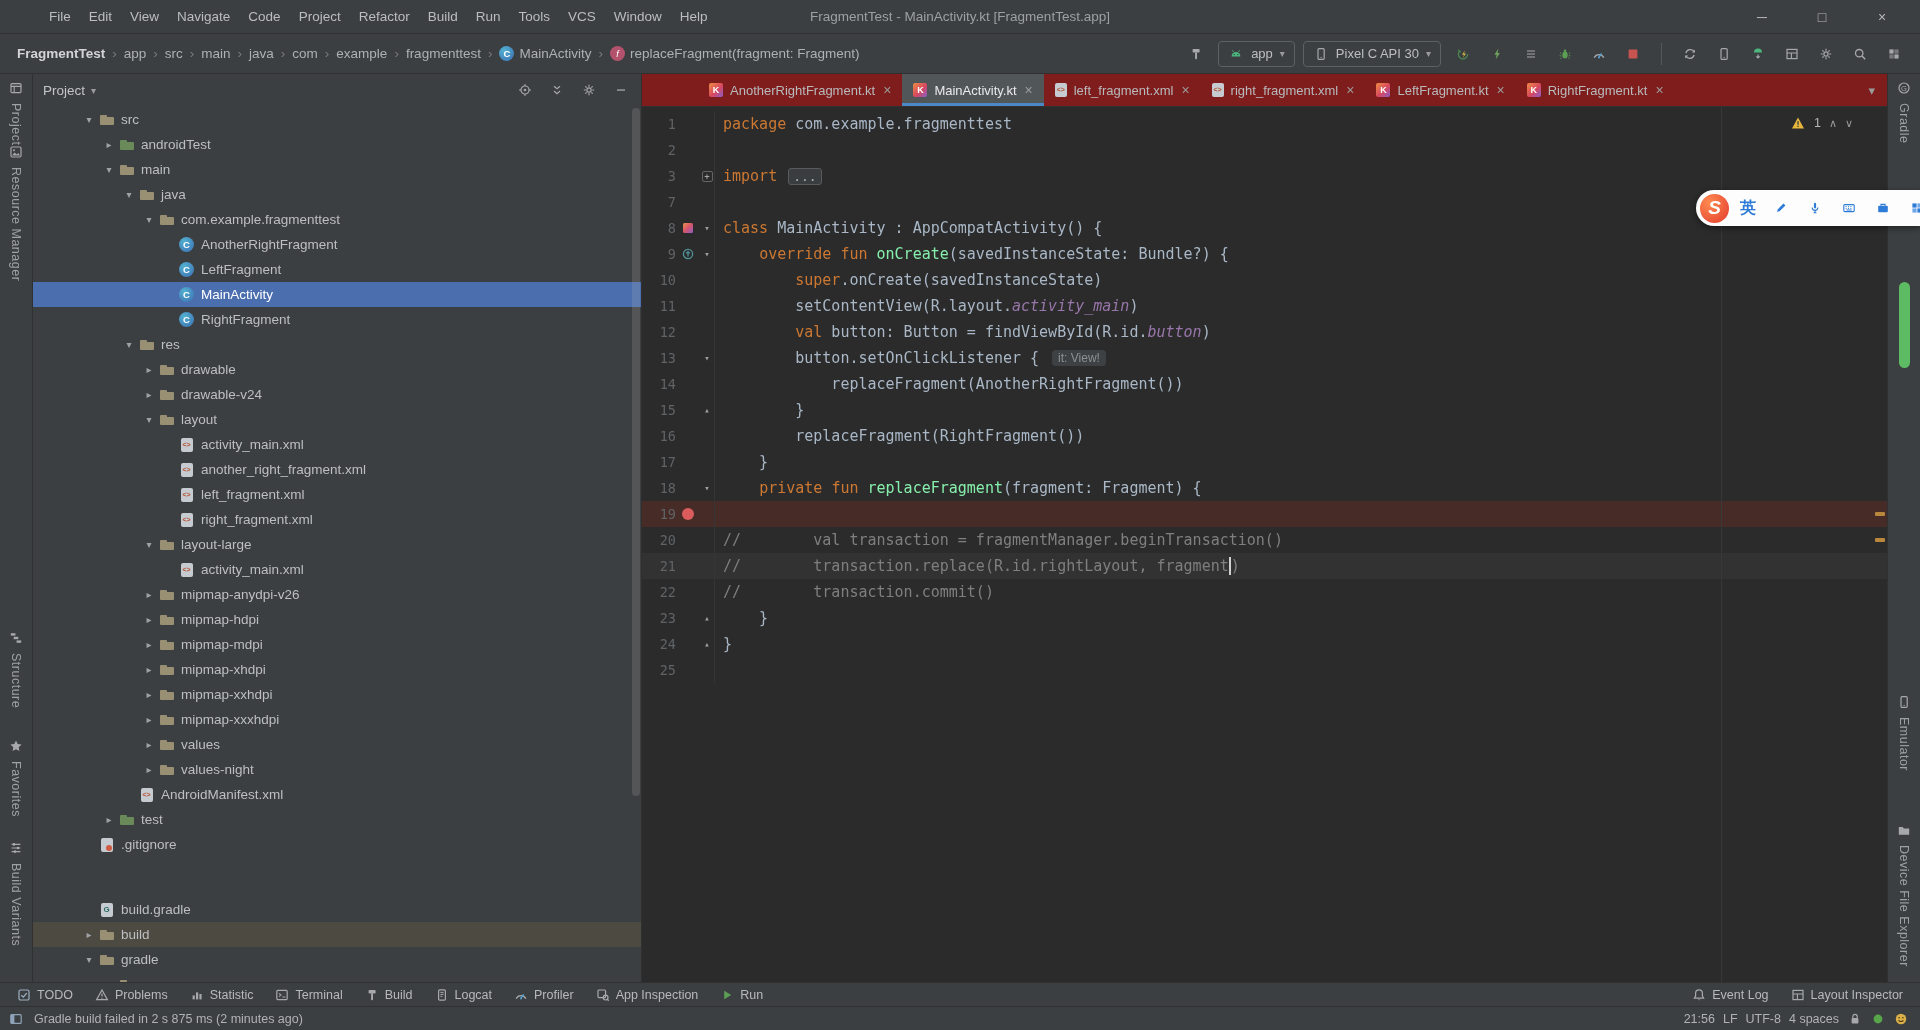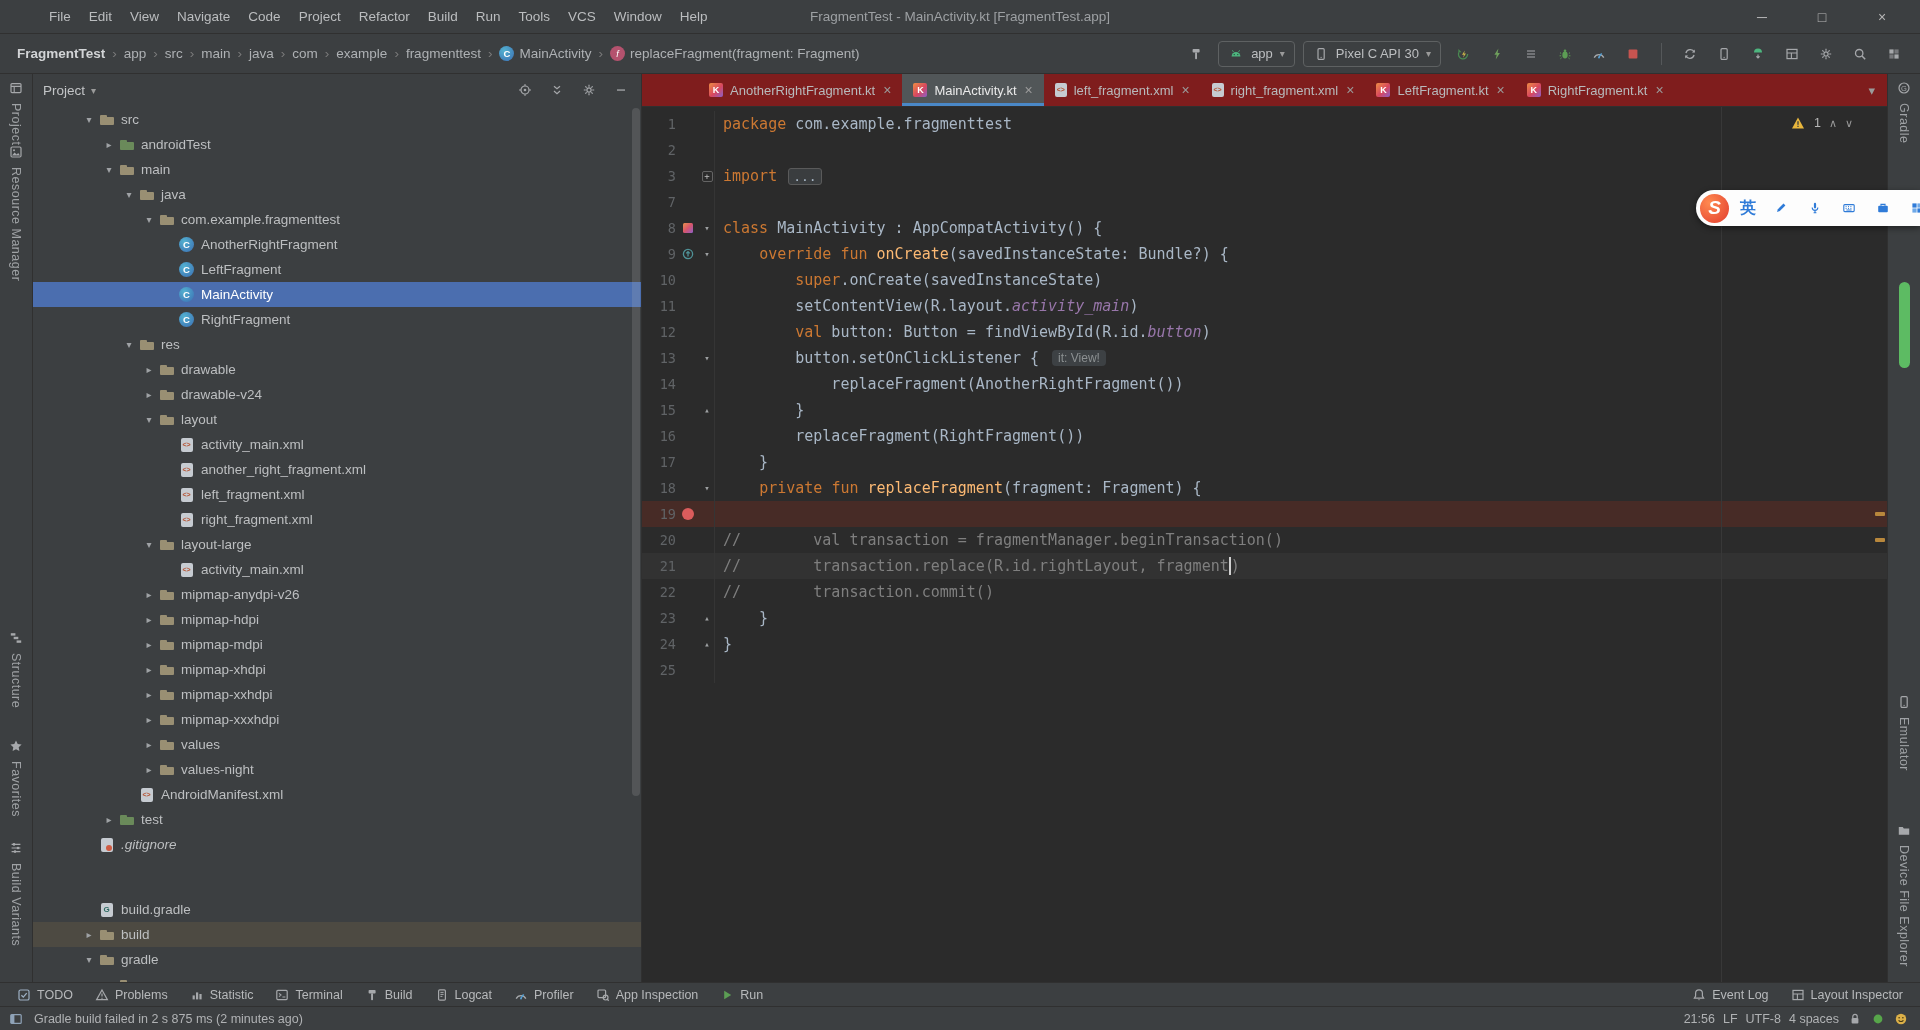--- a/index.html
+++ b/index.html
@@ -76,21 +76,21 @@
   .cl{height:26px;display:flex;align-items:center;}
   .cl.bp{background:#472b26;}
   .cl.cur{background:#323232;}
   .num{width:34px;flex:none;text-align:right;font-size:13.5px;color:#606366;}
   .gslot{width:24px;flex:none;display:flex;align-items:center;justify-content:center;}
   .fslot{width:15px;flex:none;align-self:stretch;display:flex;align-items:center;justify-content:center;
     font-size:9px;color:#9da0a2;border-right:1px solid #353535;}
   .fsq{width:11px;height:11px;border:1px solid #646464;border-radius:2px;display:flex;align-items:center;justify-content:center;font-size:9px;color:#c0c0c0;background:#2b2b2b;}
   .code{display:flex;align-items:center;white-space:pre;padding-left:8px;font-size:15px;color:#a9b7c6;}
   .tk-kw{color:#cc7832;}
-  .tk-fn{color:#fdba74;}
+  .tk-fn{color:#86efac;}
   .tk-fd{color:#9876aa;font-style:italic;}
   .tk-cm{color:#7f7f7f;}
   .tk-pl{color:#a9b7c6;}
   .tk-folded{background:#3a3d3f;border:1px solid #5a5a5a;border-radius:3px;padding:0 4px;margin-left:2px;font-size:13px;color:#a9b7c6;}
   .tk-hint{background:#3d4144;color:#8c9092;border-radius:4px;padding:1px 6px;margin-left:4px;font-size:12px;font-family:"Liberation Sans",sans-serif;}
   .caret{width:2px;height:18px;background:#d0d0d0;flex:none;}
   .bpdot{width:12px;height:12px;border-radius:50%;background:#db5c5c;}
   .inspect{position:absolute;top:8px;right:34px;display:flex;align-items:center;gap:8px;color:#b6b6b6;font-size:12.5px;font-family:"Liberation Sans",sans-serif;}
   .ichev{color:#9a9a9a;font-size:11px;}
   .estripe-mark{position:absolute;right:2px;width:10px;height:4px;background:#b8873c;border-radius:1px;}
@@ -622,21 +622,21 @@
             </span>
             <span class="tlabel">AndroidManifest.xml</span>
           </div>
           <div class="trow" style="padding-left: 68px;">
             <span class="chev">▸</span>
             <span class="t-ico">
               <span class="icon i-folder green"></span>
             </span>
             <span class="tlabel">test</span>
           </div>
-          <div class="trow" style="padding-left: 48px; font-style: italic;">
+          <div class="trow" style="padding-left: 48px;">
             <span class="chev"></span>
             <span class="t-ico">
               <span class="icon i-file git"></span>
             </span>
             <span class="tlabel">.gitignore</span>
           </div>
           <div class="trow" style="padding-left: 48px; margin-top: 40px;">
             <span class="chev"></span>
             <span class="t-ico">
               <span class="icon i-file gradlef"></span>

